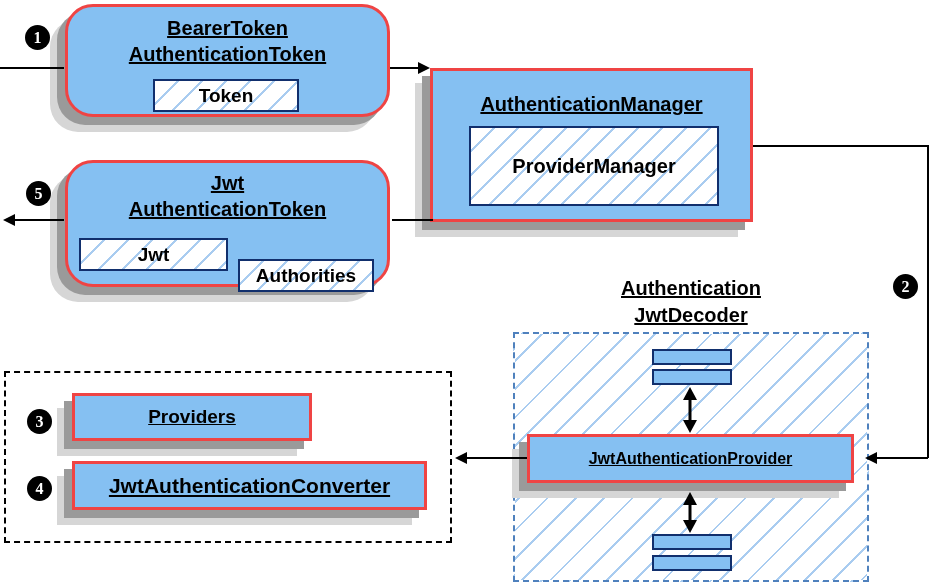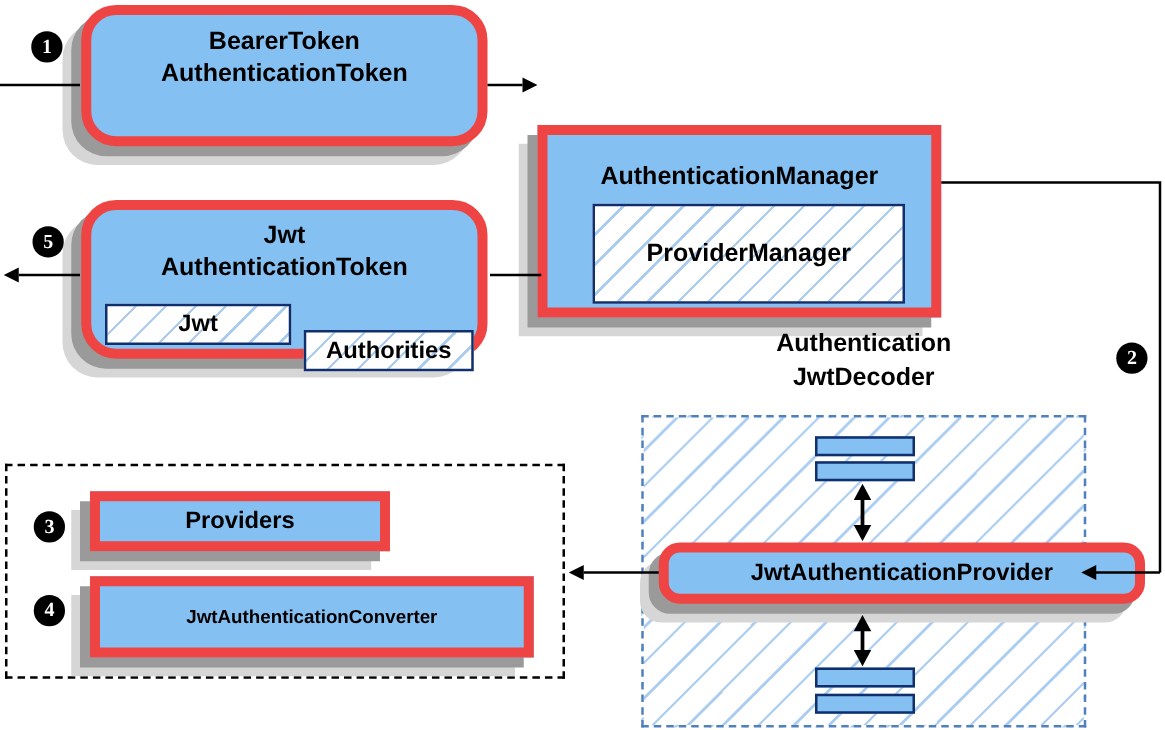--- a/index.html
+++ b/index.html
@@ -2,23 +2,23 @@
 <html><head>
 <meta charset="utf-8">
 <style>
   html,body{margin:0;padding:0;background:#fff;}
   .canvas{
     position:relative;width:932px;height:584px;background:#ffffff;
     font-family:"Liberation Sans",sans-serif;overflow:hidden;color:#000;
   }
   .node{
     position:absolute;box-sizing:border-box;
-    background:#85c0f2;border:8px solid #ef4444;
+    background:#85c0f2;border:3px solid #ef4444;
     box-shadow:-8px 8px 0 #9a9a9a,-15px 15px 0 #d6d6d6;
-    font-weight:bold;color:#000;
+    font-weight:bold;color:#000;text-decoration:underline;
   }
   .rounded{border-radius:28px;}
   .titles{text-align:center;font-size:20px;line-height:26px;}
   .titles span{display:block;}
   .center{display:flex;align-items:center;justify-content:center;}
   .hatch{
     background-color:#ffffff;
     background-image:repeating-linear-gradient(135deg,rgba(0,0,0,0) 0px,rgba(0,0,0,0) 15px,#a9ccf0 15px,#a9ccf0 17px);
   }
   .hatch-big{
@@ -54,68 +54,71 @@
 </head>
 <body>
 
 <div class="canvas">
 
   <div class="node rounded" style="left:65px;top:4px;width:325px;height:113px;">
     <div class="titles" style="padding-top:8px;">
       <span>BearerToken</span>
       <span>AuthenticationToken</span>
     </div>
+    <div class="chip hatch" style="left:85px;top:72px;width:146px;height:33px;">
+      <span>Token</span>
+    </div>
   </div>
 
   <div class="node rounded" style="left:65px;top:160px;width:325px;height:127px;">
     <div class="titles" style="padding-top:7px;">
       <span>Jwt</span>
       <span>AuthenticationToken</span>
     </div>
     <div class="chip hatch" style="left:11px;top:75px;width:149px;height:33px;">
       <span>Jwt</span>
     </div>
     <div class="chip hatch" style="left:170px;top:75px;width:136px;height:33px;margin-top:21px;">
       <span>Authorities</span>
     </div>
   </div>
 
-  <div class="node" style="left:430px;top:68px;width:323px;height:154px;margin-top:32px;">
+  <div class="node" style="left:430px;top:68px;width:323px;height:154px;">
     <div class="titles" style="padding-top:20px;">
       <span>AuthenticationManager</span>
     </div>
     <div class="chip hatch" style="left:36px;top:55px;width:250px;height:80px;font-size:20px;">
       <span>ProviderManager</span>
     </div>
   </div>
 
-  <div class="group-label" style="left:513px;top:262px;width:356px;">
+  <div class="group-label" style="left:513px;top:275px;width:356px;text-decoration:underline;">
     <span>Authentication</span>
     <span>JwtDecoder</span>
   </div>
 
   <div class="group-dashed hatch-big" style="left:513px;top:332px;width:356px;height:250px;"></div>
 
   <div class="bar" style="left:652px;top:349px;"></div>
   <div class="bar" style="left:652px;top:369px;"></div>
 
-  <div class="node center" style="left:527px;top:434px;width:389px;height:49px;font-size:19px;border-radius:17px;">
+  <div class="node center" style="left:527px;top:434px;width:327px;height:49px;font-size:16px;">
     <span>JwtAuthenticationProvider</span>
   </div>
 
   <div class="bar" style="left:652px;top:534px;"></div>
   <div class="bar" style="left:652px;top:555px;"></div>
 
   <div class="group-dotted" style="left:4px;top:371px;width:448px;height:172px;"></div>
 
   <div class="node center" style="left:72px;top:393px;width:240px;height:48px;font-size:19px;">
     <span>Providers</span>
   </div>
 
-  <div class="node center" style="left:72px;top:461px;width:355px;height:65px;font-size:15px;">
+  <div class="node center" style="left:72px;top:461px;width:355px;height:49px;font-size:21px;">
     <span>JwtAuthenticationConverter</span>
   </div>
 
   <div class="badge" style="left:25px;top:25px;">
     <span>1</span>
   </div>
   <div class="badge" style="left:893px;top:274px;">
     <span>2</span>
   </div>
   <div class="badge" style="left:27px;top:409px;">

